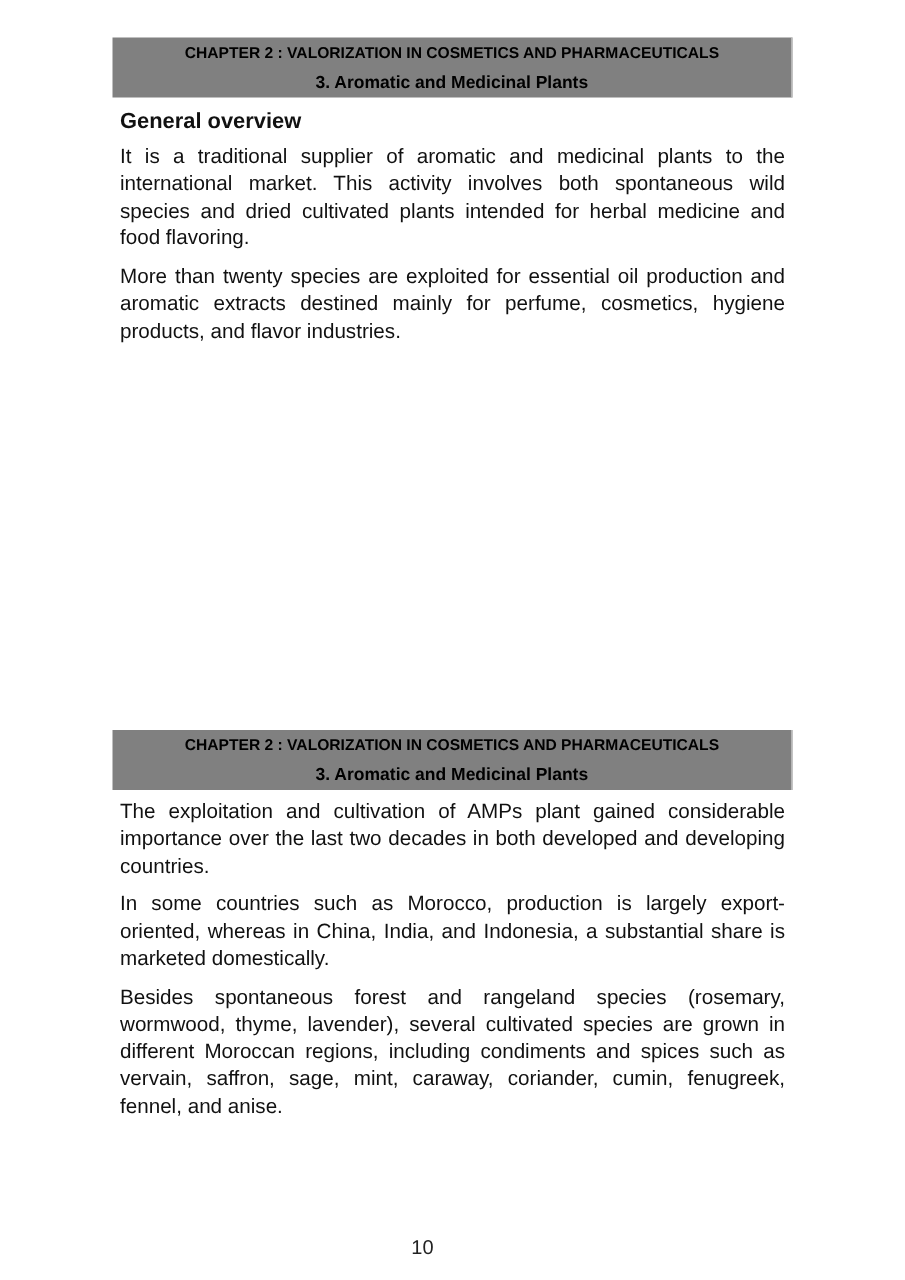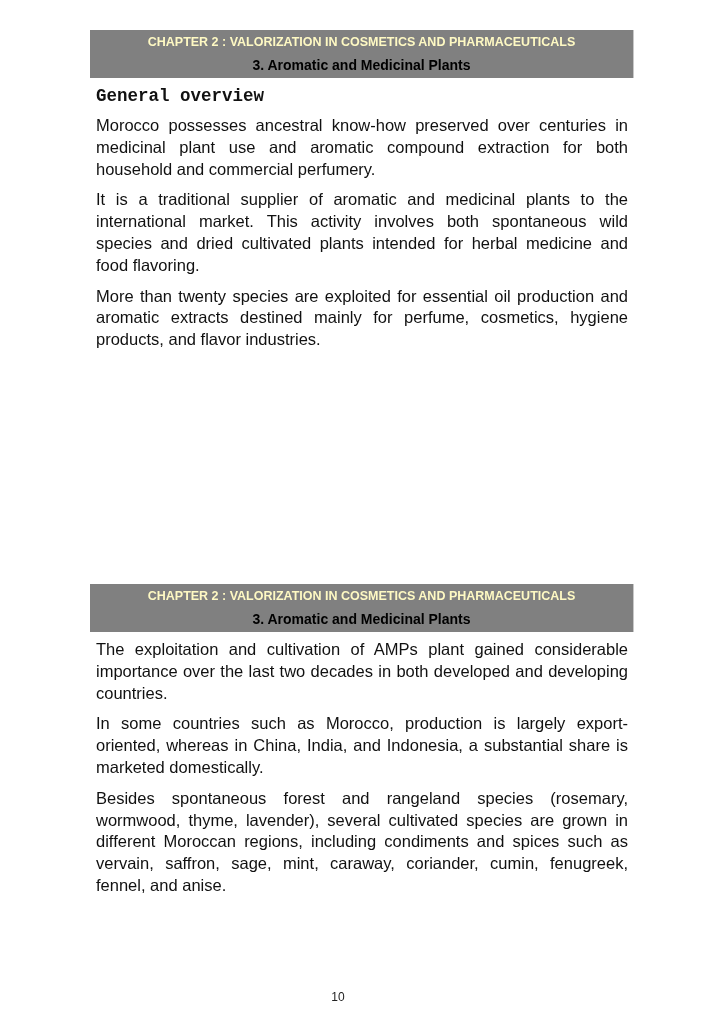--- a/index.html
+++ b/index.html
@@ -27,21 +27,21 @@
       width: 544px;
       height: 48px;
       box-sizing: border-box;
       border-right: 1px solid #c8c8c8;
       text-align: center;
     }
     .banner-chapter {
       display: block;
       font-size: 12.5px;
       font-weight: bold;
-      color: #fef9c3;
+      color: #000000;
       padding-top: 3px;
       height: 20px;
       line-height: 18px;
       letter-spacing: 0px;
     }
     .banner-subtitle {
       display: block;
       font-size: 14px;
       font-weight: bold;
       color: #000000;
@@ -50,51 +50,49 @@
     }
     .content {
       padding: 0 6px 0 6px;
     }
     .heading {
       font-size: 17.5px;
       font-weight: bold;
       margin: 6px 0 0 0;
       line-height: 24px;
       color: #111111;
-      font-family: Liberation Mono, monospace;
     }
     .para {
       font-size: 16.5px;
       line-height: 21.8px;
       margin: 7px 0 0 0;
       text-align: justify;
       color: #111111;
     }
     .para + .para { margin-top: 9px; }
     .page-number {
       position: absolute;
       top: 990px;
       left: 0;
       width: 676px;
       text-align: center;
-      font-size: 12px;
+      font-size: 16px;
       color: #222222;
     }
   </style>
 </head>
 <body>
 
 <div class="section" id="section-1">
   <div class="banner">
     <span class="banner-chapter">CHAPTER 2 : VALORIZATION IN COSMETICS AND PHARMACEUTICALS</span>
     <span class="banner-subtitle">3. Aromatic and Medicinal Plants</span>
   </div>
   <div class="content">
     <h2 class="heading">General overview</h2>
-    <p class="para">Morocco possesses ancestral know-how preserved over centuries in medicinal plant use and aromatic compound extraction for both household and commercial perfumery.</p>
     <p class="para">It is a traditional supplier of aromatic and medicinal plants to the international market. This activity involves both spontaneous wild species and dried cultivated plants intended for herbal medicine and food flavoring.</p>
     <p class="para">More than twenty species are exploited for essential oil production and aromatic extracts destined mainly for perfume, cosmetics, hygiene products, and flavor industries.</p>
   </div>
 </div>
 
 <div class="section" id="section-2">
   <div class="banner">
     <span class="banner-chapter">CHAPTER 2 : VALORIZATION IN COSMETICS AND PHARMACEUTICALS</span>
     <span class="banner-subtitle">3. Aromatic and Medicinal Plants</span>
   </div>

